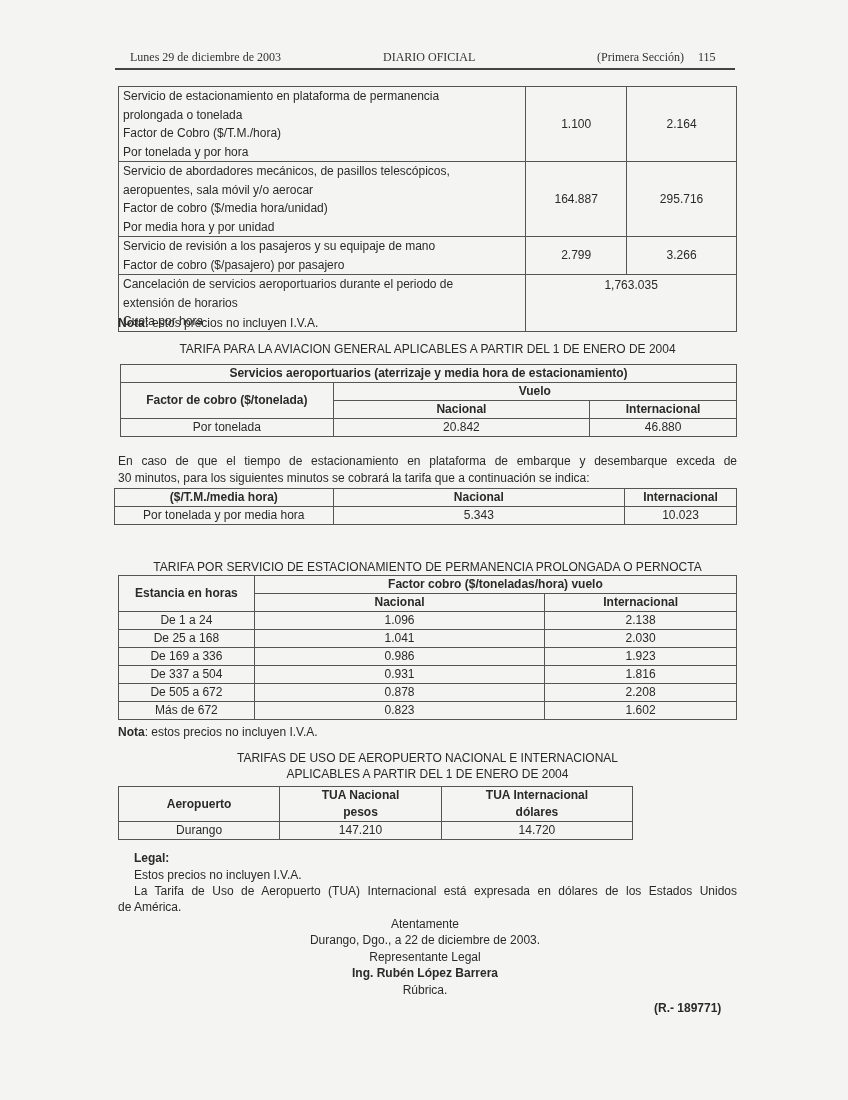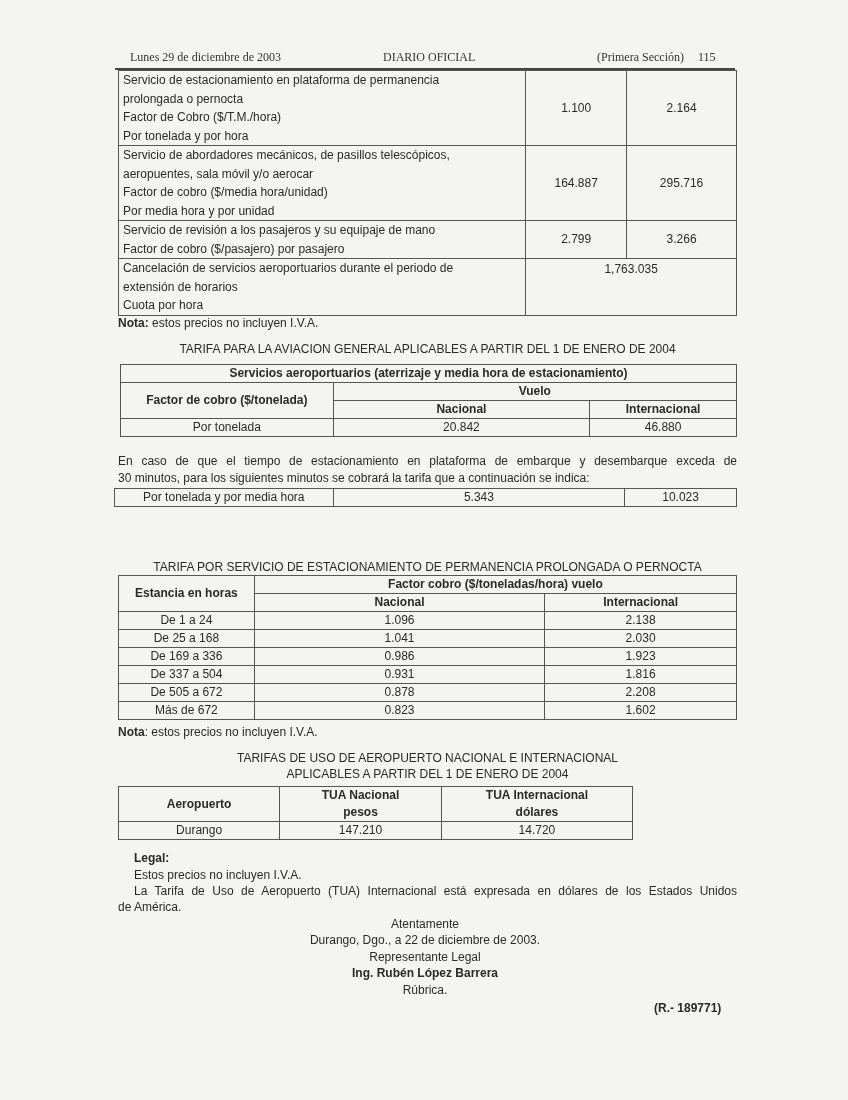--- a/index.html
+++ b/index.html
@@ -23,31 +23,31 @@
 </style>
 </head>
 <body>
 
 <div class="abs hdr" style="left:130px;">Lunes 29 de diciembre de 2003</div>
 <div class="abs hdr" style="left:383px;">DIARIO OFICIAL</div>
 <div class="abs hdr" style="left:597px;">(Primera Sección)</div>
 <div class="abs hdr" style="left:698px;">115</div>
 <div class="abs hdr-rule"></div>
 
-<table style="left:118px; top:70px; width:619px;">
+<table style="left:118px; top:86px; width:619px;">
   <colgroup>
       <col style="width:408px">
       <col style="width:101px">
       <col style="width:110px">
     </colgroup>
   <tbody>
       <tr style="height:67px;">
     <td class="lines">
       <div>Servicio de estacionamiento en plataforma de permanencia</div>
-      <div>prolongada o pernocta</div>
+      <div>prolongada o tonelada</div>
       <div>Factor de Cobro ($/T.M./hora)</div>
       <div>Por tonelada y por hora</div>
     </td>
     <td class="c">1.100</td>
     <td class="c">2.164</td>
   </tr>
   <tr style="height:68px;">
     <td class="lines">
       <div>Servicio de abordadores mecánicos, de pasillos telescópicos,</div>
       <div>aeropuentes, sala móvil y/o aerocar</div>
@@ -111,20 +111,25 @@
 <div class="abs txt just" style="left:118px; top:453px; width:619px;">En caso de que el tiempo de estacionamiento en plataforma de embarque y desembarque exceda de</div>
 <div class="abs txt" style="left:118px; top:470px;">30 minutos, para los siguientes minutos se cobrará la tarifa que a continuación se indica:</div>
 
 <table style="left:114px; top:488px; width:623px;">
   <colgroup>
       <col style="width:219px">
       <col style="width:292px">
       <col style="width:112px">
     </colgroup>
   <tbody>
+  <tr style="height:18px;">
+    <td class="c b">($/T.M./media hora)</td>
+    <td class="c b">Nacional</td>
+    <td class="c b">Internacional</td>
+  </tr>
   <tr style="height:17px;">
     <td class="c">Por tonelada y por media hora</td>
     <td class="c">5.343</td>
     <td class="c">10.023</td>
   </tr>
 </tbody>
   </table>
 
 <div class="abs txt center" style="left:118px; top:559px; width:619px;">TARIFA POR SERVICIO DE ESTACIONAMIENTO DE PERMANENCIA PROLONGADA O PERNOCTA</div>
 

